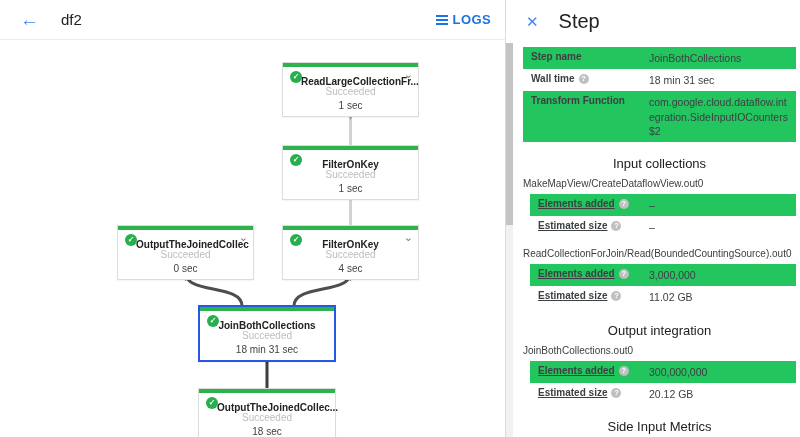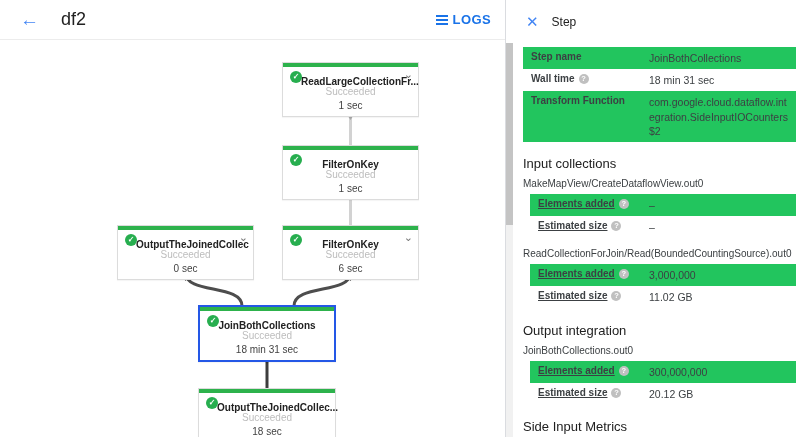--- a/index.html
+++ b/index.html
@@ -5,21 +5,21 @@
   * { margin:0; padding:0; box-sizing:border-box; }
   html,body { width:800px; height:437px; overflow:hidden; background:#fff;
     font-family:"Liberation Sans", sans-serif; color:#3c4043; }
   .app { display:flex; width:800px; height:437px; }
 
   
   .left { width:505px; height:437px; position:relative; background:#fff; }
   .topbar { height:40px; display:flex; align-items:center; padding:0 12px 0 14px;
     border-bottom:1px solid #ececec; background:#fff; }
   .back { color:#4285f4; font-size:19px; line-height:1; cursor:pointer; padding:2px 6px; }
-  .jobtitle { font-size:18px; color:#212121; margin-left:16px; }
+  .jobtitle { font-size:15px; color:#212121; margin-left:16px; }
   .spacer { flex:1; }
   .logsbtn { display:flex; align-items:center; color:#1a73e8; font-size:13px;
     font-weight:bold; letter-spacing:.4px; cursor:pointer; padding:4px 2px; }
   .logsicon { display:inline-flex; flex-direction:column; gap:2px; margin-right:5px; }
   .logsicon i { display:block; width:12px; height:2px; background:#1a73e8; }
 
   .graph { position:absolute; left:0; top:40px; width:505px; height:397px; }
   .edges { position:absolute; left:0; top:0; }
 
   .node { position:absolute; background:#fff; border:1px solid #dcdcdc;
@@ -32,35 +32,35 @@
     display:inline-block; text-align:center; font-weight:bold; }
   .ttext { font-size:10px; font-weight:bold; color:#212121; white-space:nowrap; }
   .chev { position:absolute; right:5px; top:1px; color:#757575; font-size:11px; }
   .nstatus { font-size:10px; color:#bdbdbd; margin-top:1px; }
   .ntime { font-size:10px; color:#424242; margin-top:3px; }
 
   
   .right { width:295px; height:437px; border-left:1px solid #dadce0; position:relative; background:#fff; }
   .phead { height:43px; display:flex; align-items:center; padding:0 16px; }
   .closex { color:#4285f4; font-size:15px; cursor:pointer; padding:2px 4px; }
-  .ptitle { font-size:12px; color:#212121; margin-left:9px; }
+  .ptitle { font-size:20px; color:#212121; margin-left:16px; }
   .pbody { position:absolute; top:43px; left:0; right:0; bottom:0; overflow:hidden; }
   .sbar-track { position:absolute; left:0; top:0; width:7px; height:100%; background:#f1f1f1; }
   .sbar-thumb { position:absolute; left:0; top:0; width:7px; height:182px; background:#c4c4c4; }
   .content { margin-left:17px; margin-right:4px; padding-top:4px; }
 
   .kvrow { display:flex; padding:4px 6px 4px 8px; align-items:flex-start; }
   .kvrow.alt { background:#22c55e; }
   .kvlabel { width:118px; flex:none; font-size:10px; font-weight:bold; color:#3c4043; }
   .kvvalue { flex:1; font-size:10.5px; color:#3c4043; word-break:break-all; line-height:1.35; }
   .help { display:inline-block; width:10px; height:10px; background:#c0c0c0; color:#fff;
     border-radius:50%; font-size:7.5px; line-height:10px; text-align:center;
     margin-left:4px; font-weight:bold; vertical-align:1px; }
 
-  .sechead { font-size:13px; color:#212121; margin:14px 0 6px 0; }
+  .sechead { font-size:13px; color:#212121; margin:14px 0 6px 0;text-align:center; }
   .collname { font-size:10px; color:#3c4043; margin:7px 0 5px 0; word-break:break-all; }
   .minitable { margin-left:7px; margin-bottom:10px; }
   .minitable .kvlabel { width:111px;text-decoration:underline; }
 </style>
 </head>
 <body>
 
 <div class="app">
 
   <div class="left">
@@ -130,21 +130,21 @@
       </div>
 
       <div class="node" style="left:282px;top:185px;width:137px">
         <div class="strip"></div>
         <div class="ntitle">
           <span class="check">✓</span>
           <span class="ttext">FilterOnKey</span>
           <span class="chev">⌄</span>
         </div>
         <div class="nstatus">Succeeded</div>
-        <div class="ntime">6 sec</div>
+        <div class="ntime">4 sec</div>
       </div>
 
       <div class="node selected" style="left:198px;top:265px;width:138px">
         <div class="strip"></div>
         <div class="ntitle">
           <span class="check">✓</span>
           <span class="ttext">JoinBothCollections</span>
         </div>
         <div class="nstatus">Succeeded</div>
         <div class="ntime">18 min 31 sec</div>

